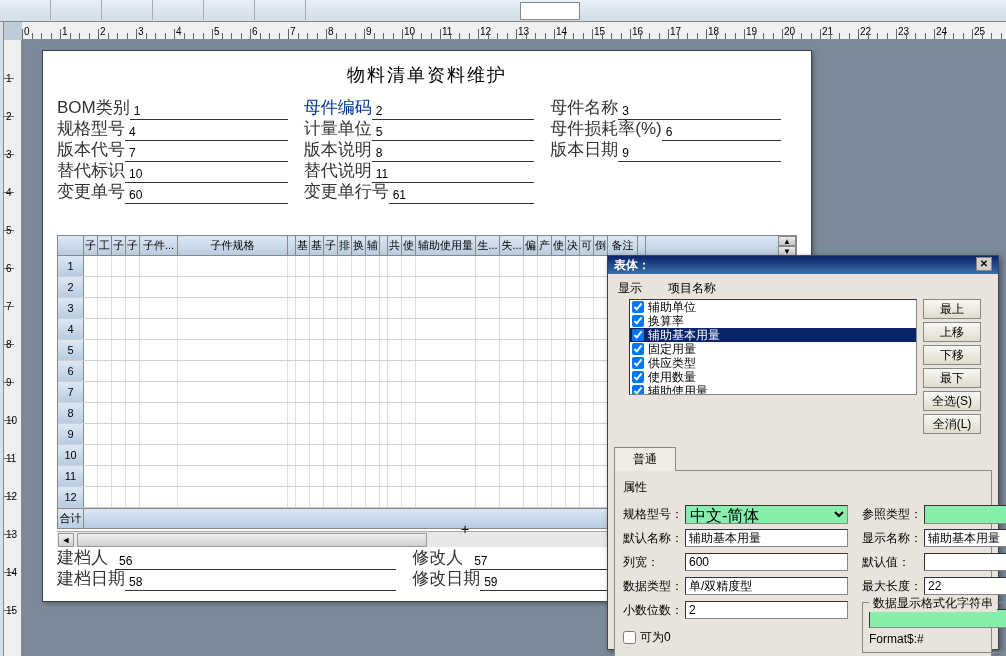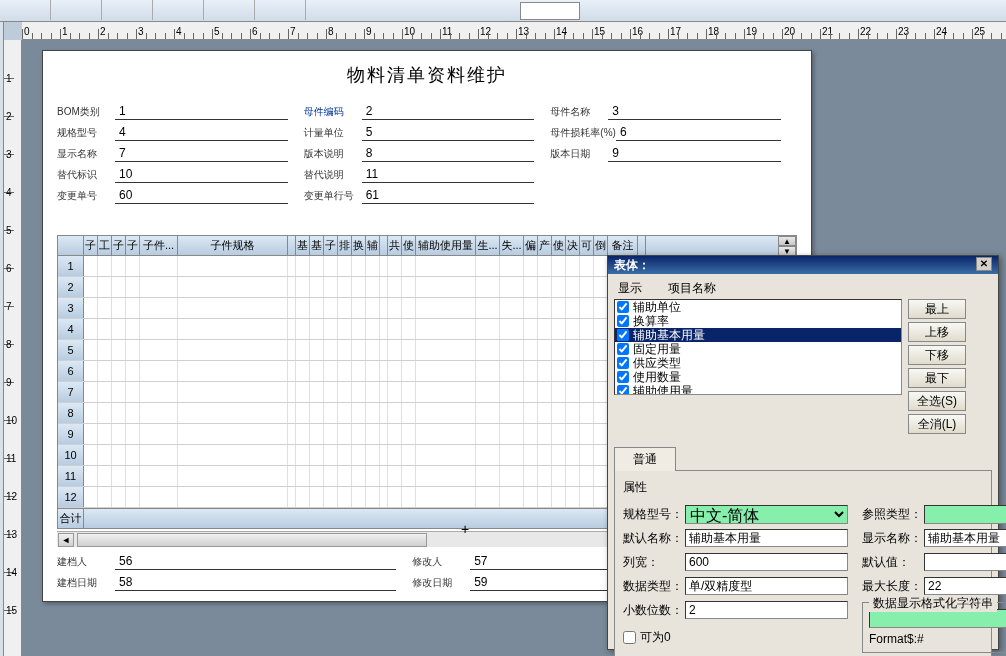--- a/index.html
+++ b/index.html
@@ -28,21 +28,21 @@
 
 .doc-container { position: absolute; left: 22px; top: 40px; right: 0; bottom: 0; background: #7a8a9a; overflow: hidden; }
 .doc-page { position: absolute; left: 20px; top: 10px; width: 770px; background: #fff; border: 1px solid #444; box-shadow: 2px 2px 4px rgba(0,0,0,0.3); }
 
 .doc-title { text-align: center; font-size: 18px; font-weight: normal; padding: 12px 0 8px; letter-spacing: 2px; }
 
 
 .form-section { padding: 4px 14px 6px; }
 .form-row { display: flex; height: 21px; align-items: flex-end; }
 .form-cell { flex: 1; display: flex; align-items: flex-end; padding-right: 16px; }
-.form-label { font-size: 10px; color: #333; min-width: 58px; padding-bottom: 1px; margin-top: 16px; }
+.form-label { font-size: 17px; color: #333; min-width: 58px; padding-bottom: 1px; margin-top: 16px; }
 .form-label.red { color: #003399; }
 .form-value { flex: 1; border-bottom: 1px solid #333; padding: 0 4px 1px; font-size: 12px; min-height: 15px; }
 
 
 .grid-wrap { margin: 4px 14px 2px; border: 1px solid #888; position: relative; }
 .grid-head { display: flex; background: linear-gradient(#dce8f4, #b8cce0); border-bottom: 1px solid #888; height: 20px; font-size: 11px; }
 .grid-head .gh { border-right: 1px solid #888; display: flex; align-items: center; justify-content: center; overflow: hidden; white-space: nowrap; }
 .grid-body { background: #fff; }
 .grid-row { display: flex; height: 21px; border-bottom: 1px solid #d0d0d0; }
 .grid-row .rnum { width: 26px; background: linear-gradient(#dce8f4, #b8cce0); border-right: 1px solid #888; display: flex; align-items: center; justify-content: center; font-size: 11px; }
@@ -63,21 +63,21 @@
 .dialog { position: absolute; left: 607px; top: 255px; width: 392px; height: 395px; background: #e8e4dc; border: 1px solid #444; box-shadow: 2px 2px 6px rgba(0,0,0,0.4); }
 .dialog-title { height: 18px; background: linear-gradient(#0a246a, #3a6ea5); color: #fff; font-size: 12px; font-weight: bold; padding: 1px 6px; display: flex; justify-content: space-between; }
 .dialog-close { width: 16px; height: 14px; background: #d4d0c8; border: 1px solid #888; color: #000; text-align: center; font-size: 10px; line-height: 12px; cursor: pointer; }
 .dialog-body { padding: 4px 6px; }
 .dlg-header-row { display: flex; font-size: 12px; padding: 2px 4px; }
 .dlg-header-row span:first-child { width: 50px; }
 .dlg-list { border: 1px inset #888; background: #fff; height: 96px; overflow-y: scroll; position: relative; width: 288px; }
 .dlg-list-item { display: flex; align-items: center; height: 14px; padding: 0 2px; font-size: 12px; }
 .dlg-list-item input[type=checkbox] { margin-right: 4px; width: 12px; height: 12px; }
 .dlg-list-item.selected { background: #0a246a; color: #fff; }
-.dlg-list-area { display: flex; gap: 6px; }
+.dlg-list-area { display: flex; gap: 6px; margin-left: 15px; }
 .dlg-side-btns { display: flex; flex-direction: column; gap: 3px; }
 .dlg-btn { width: 58px; height: 20px; background: linear-gradient(#f8f8f4, #e0dccc); border: 1px solid #888; font-size: 12px; cursor: pointer; }
 
 .dlg-tabs { margin-top: 12px; border-bottom: 1px solid #888; display: flex; }
 .dlg-tab { padding: 3px 18px; border: 1px solid #888; border-bottom: none; background: #e8e4dc; font-size: 12px; position: relative; top: 1px; background: #f0ece4; }
 
 .dlg-props { border: 1px solid #888; border-top: none; padding: 8px; background: #e8e4dc; }
 .dlg-props-title { font-size: 12px; margin-bottom: 6px; }
 .dlg-prop-cols { display: flex; gap: 14px; }
 .dlg-prop-col { flex: 1; }
@@ -297,21 +297,21 @@
               <span class="form-label">计量单位</span>
               <span class="form-value">5</span>
             </div>
             <div class="form-cell">
               <span class="form-label">母件损耗率(%)</span>
               <span class="form-value">6</span>
             </div>
           </div>
           <div class="form-row">
             <div class="form-cell">
-              <span class="form-label">显示名称</span>
+              <span class="form-label">版本代号</span>
               <span class="form-value">7</span>
             </div>
             <div class="form-cell">
               <span class="form-label">版本说明</span>
               <span class="form-value">8</span>
             </div>
             <div class="form-cell">
               <span class="form-label">版本日期</span>
               <span class="form-value">9</span>
             </div>

